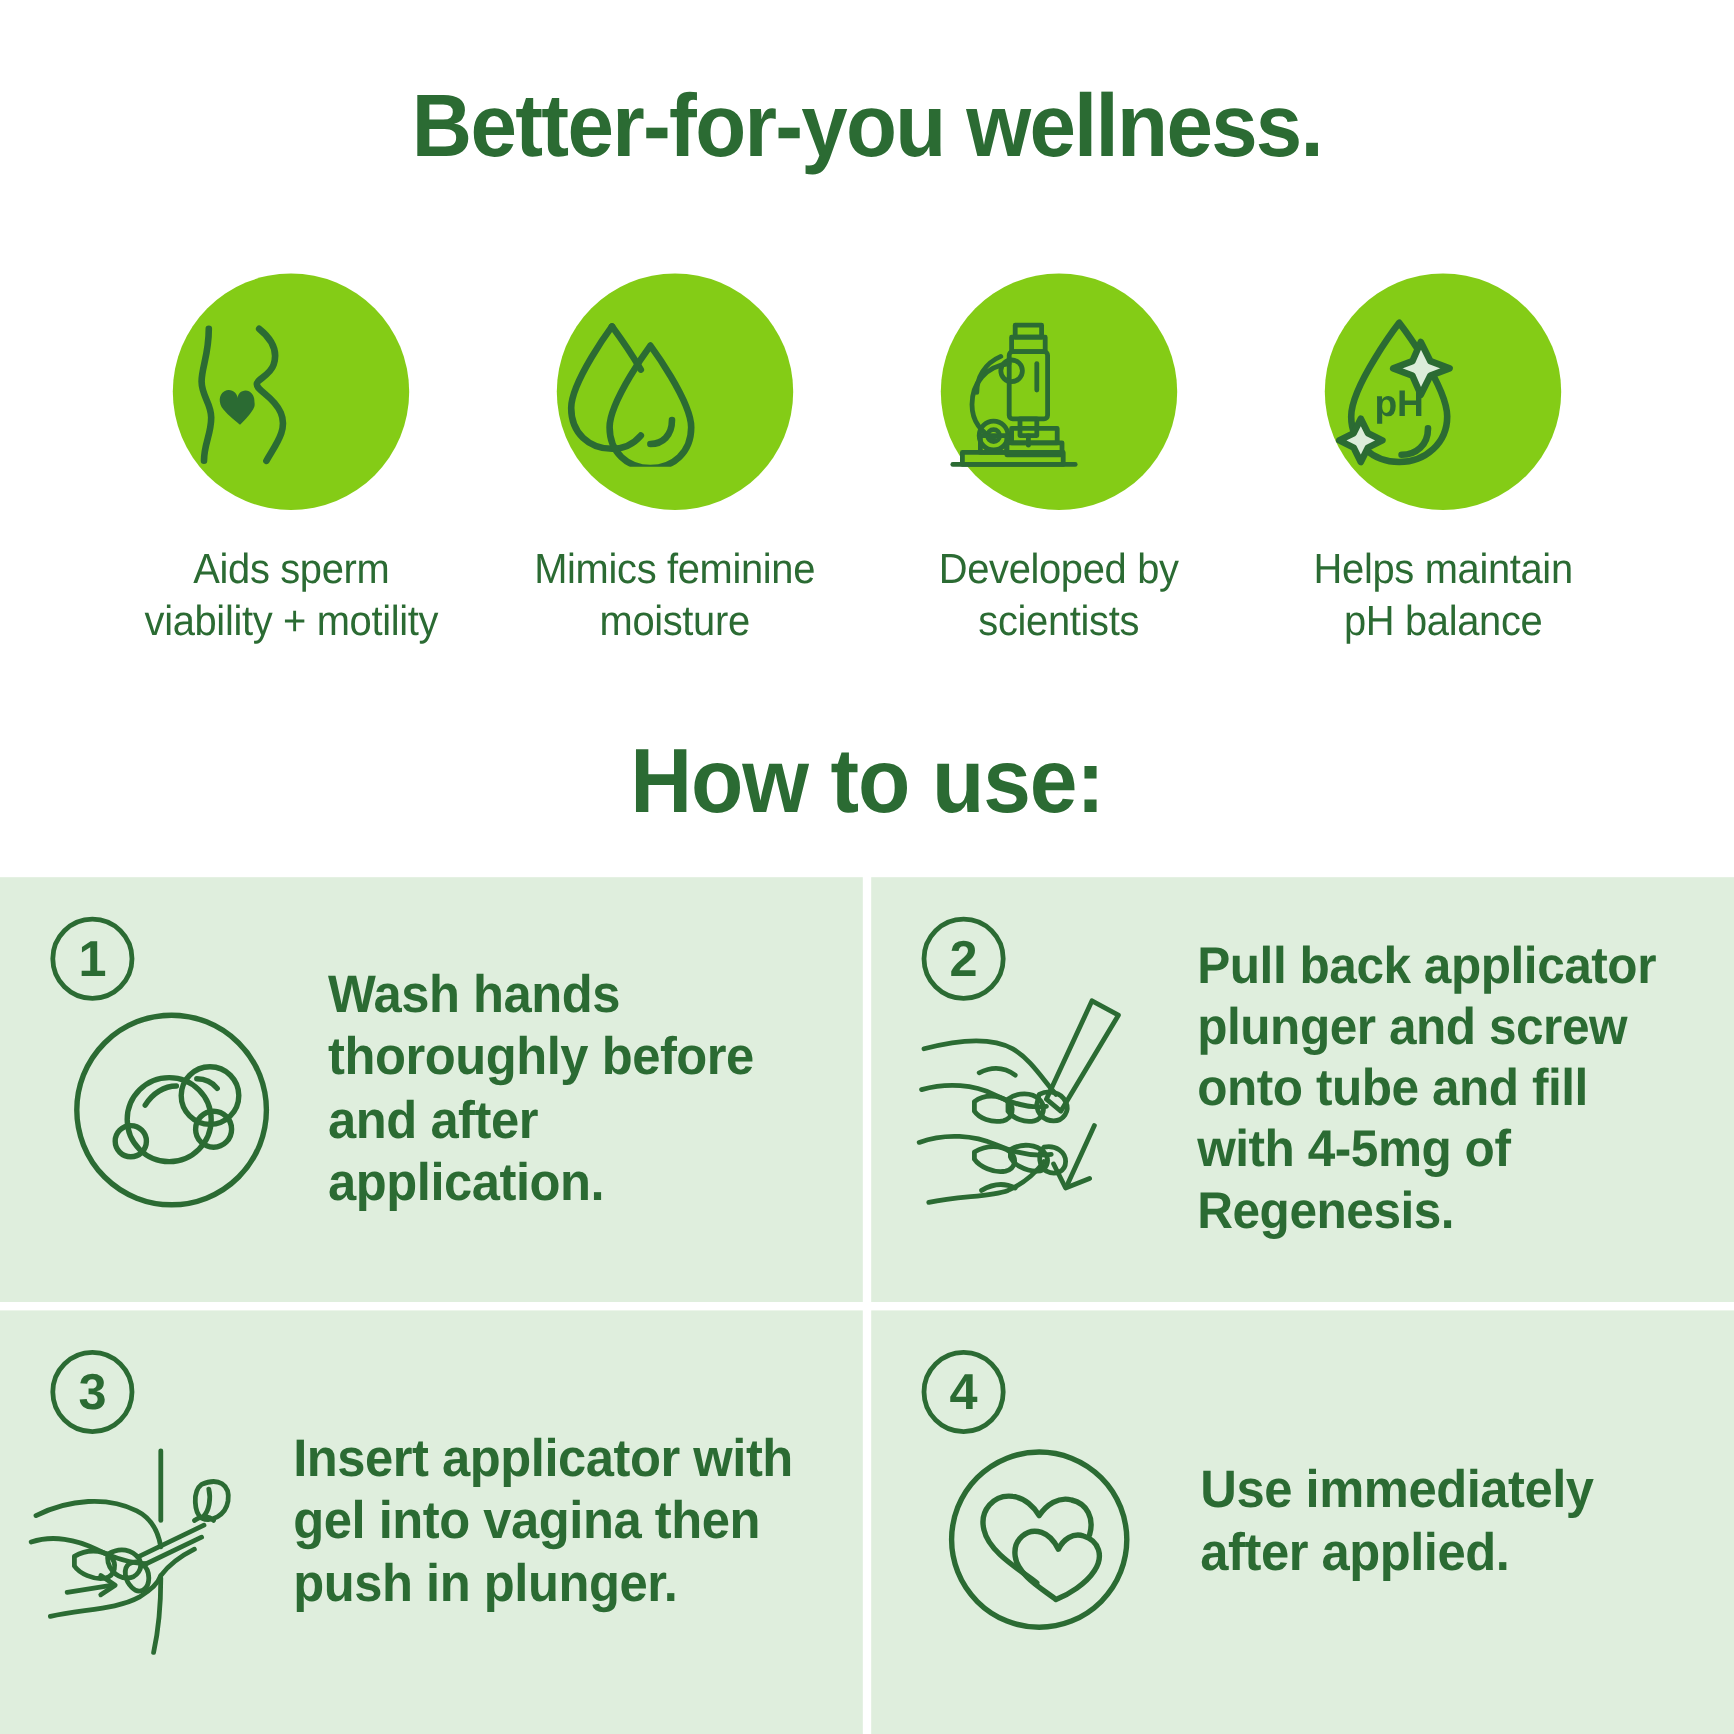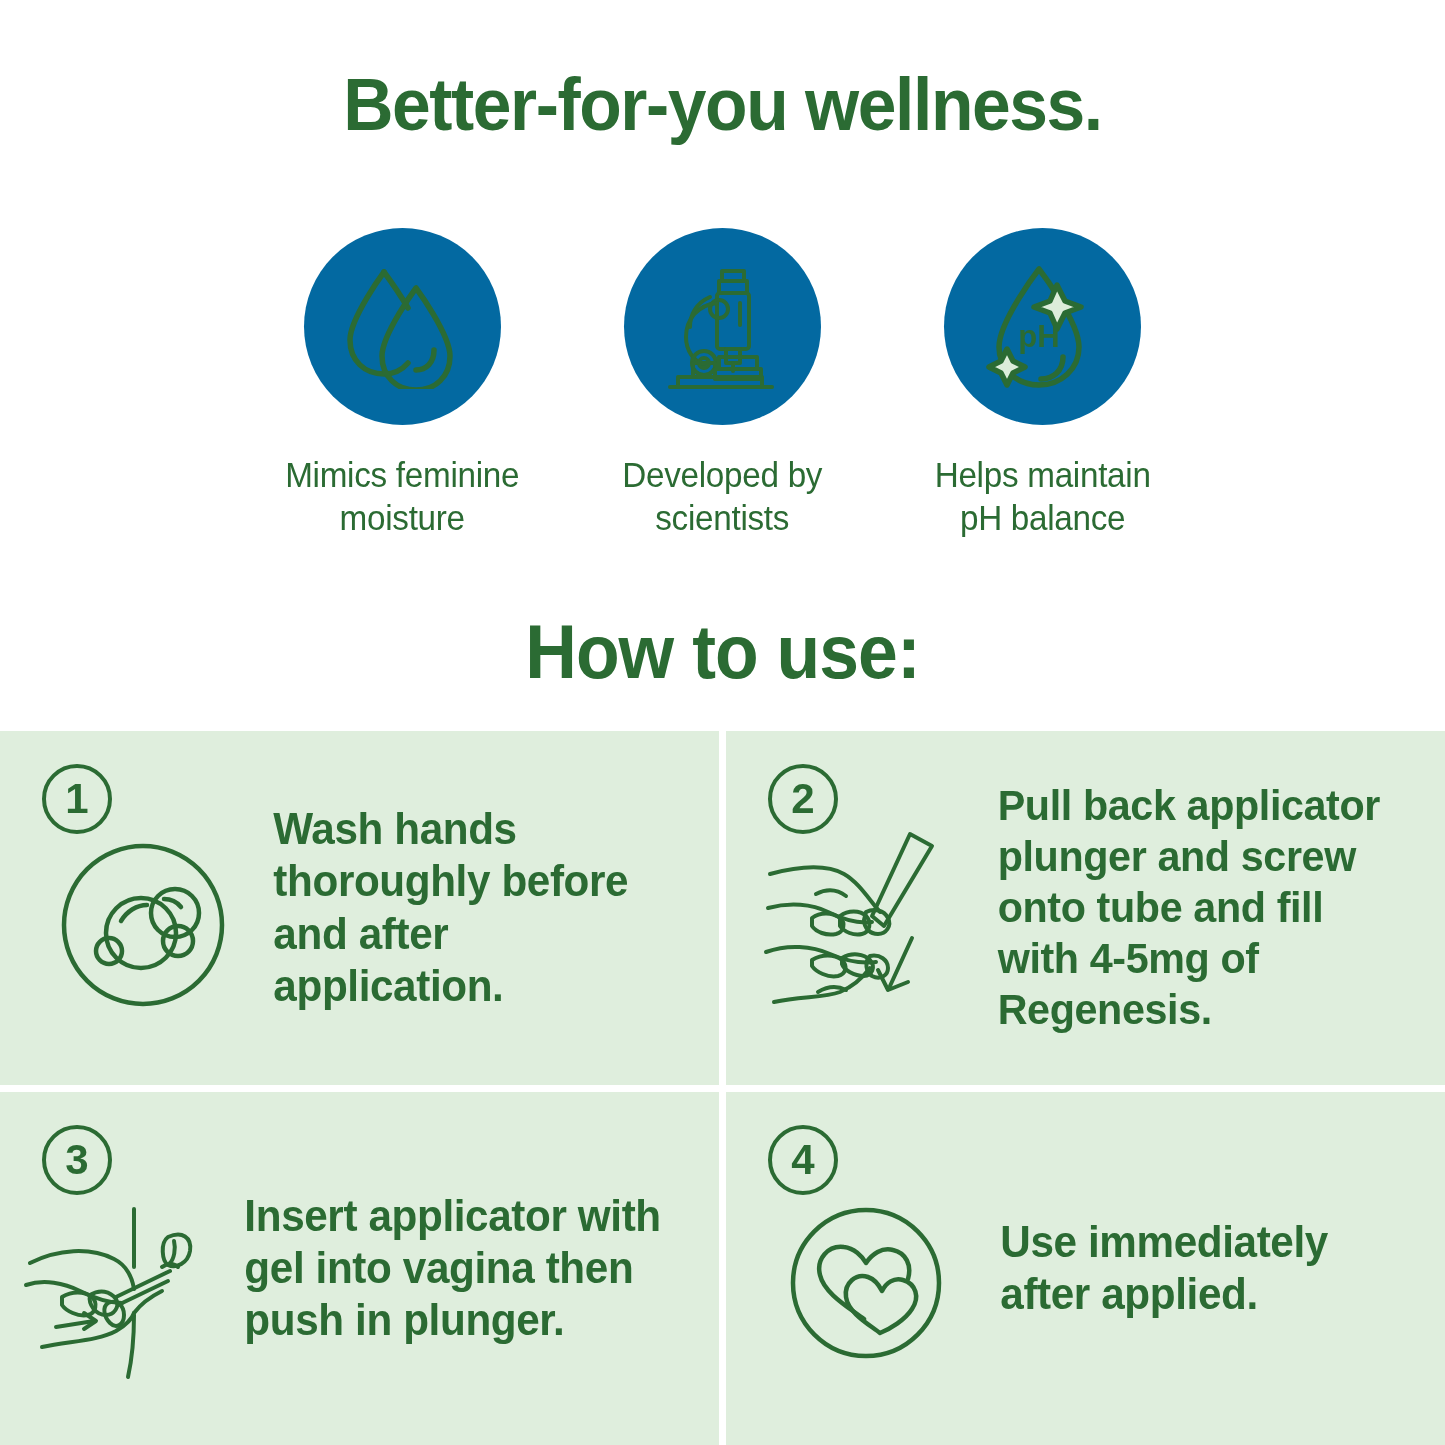--- a/index.html
+++ b/index.html
@@ -49,24 +49,23 @@
     width: 320px;
     display: flex;
     flex-direction: column;
     align-items: center;
   }
 
   .benefit-circle {
     width: 197px;
     height: 197px;
     border-radius: 50%;
-    background: #0369a1;
-    display: flex;
-    align-items: center;
-    justify-content: center;
+    background: #84cc16;
+    display: flex;
+    align-items: center;
   }
 
   .benefit-circle svg { display: block; }
 
   .benefit-caption {
     margin-top: 28px;
     text-align: center;
     font-family: "Liberation Sans Narrow", "Liberation Sans", sans-serif;
     font-size: 35px;
     line-height: 1.24;
@@ -167,20 +166,37 @@
 </style>
 </head>
 <body>
 
 <div class="page">
 
   <div class="headline">Better-for-you wellness.</div>
 
   <div class="benefits">
 
+    <div class="benefit">
+      <div class="benefit-circle">
+        <span>
+          <svg width="120" height="130" viewBox="0 0 120 130">
+            <g fill="none" stroke="#2b6b33" stroke-width="5.5" stroke-linecap="round">
+              <path d="M30 12 C30 34, 24 44, 24 56 C24 68, 32 74, 32 86 C32 100, 26 108, 26 122"></path>
+              <path d="M72 12 C82 20, 88 30, 84 42 C81 51, 70 54, 70 58 C70 64, 84 68, 90 82 C96 96, 86 108, 78 122"></path>
+            </g>
+            <path d="M68 72 C68 66, 63 62, 58 64 C55 65, 54 68, 54 70 C54 65, 48 61, 43 64 C38 67, 38 74, 42 79 C46 84, 54 90, 56 92 C58 90, 64 84, 67 79 C69 76, 68 74, 68 72 Z" fill="#2b6b33"></path>
+          </svg>
+        </span>
+      </div>
+      <div class="benefit-caption">
+        <span style="white-space:pre-line">Aids sperm
+viability + motility</span>
+      </div>
+    </div>
 
     <div class="benefit">
       <div class="benefit-circle">
         <span>
           <svg width="130" height="125" viewBox="0 0 130 125">
             <g fill="none" stroke="#2b6b33" stroke-width="5.5" stroke-linejoin="round" stroke-linecap="round">
               <path d="M46 8 C46 8, 12 54, 12 76 C12 97, 27 110, 46 110 C56 110, 64 106, 70 99"></path>
               <path d="M46 8 C46 8, 60 27, 70 44"></path>
               <path d="M78 24 C78 24, 44 70, 44 92 C44 113, 59 126, 78 126 C97 126, 112 113, 112 92 C112 70, 78 24, 78 24 Z"></path>
               <path d="M96 86 C96 99, 88 106, 78 106"></path>

